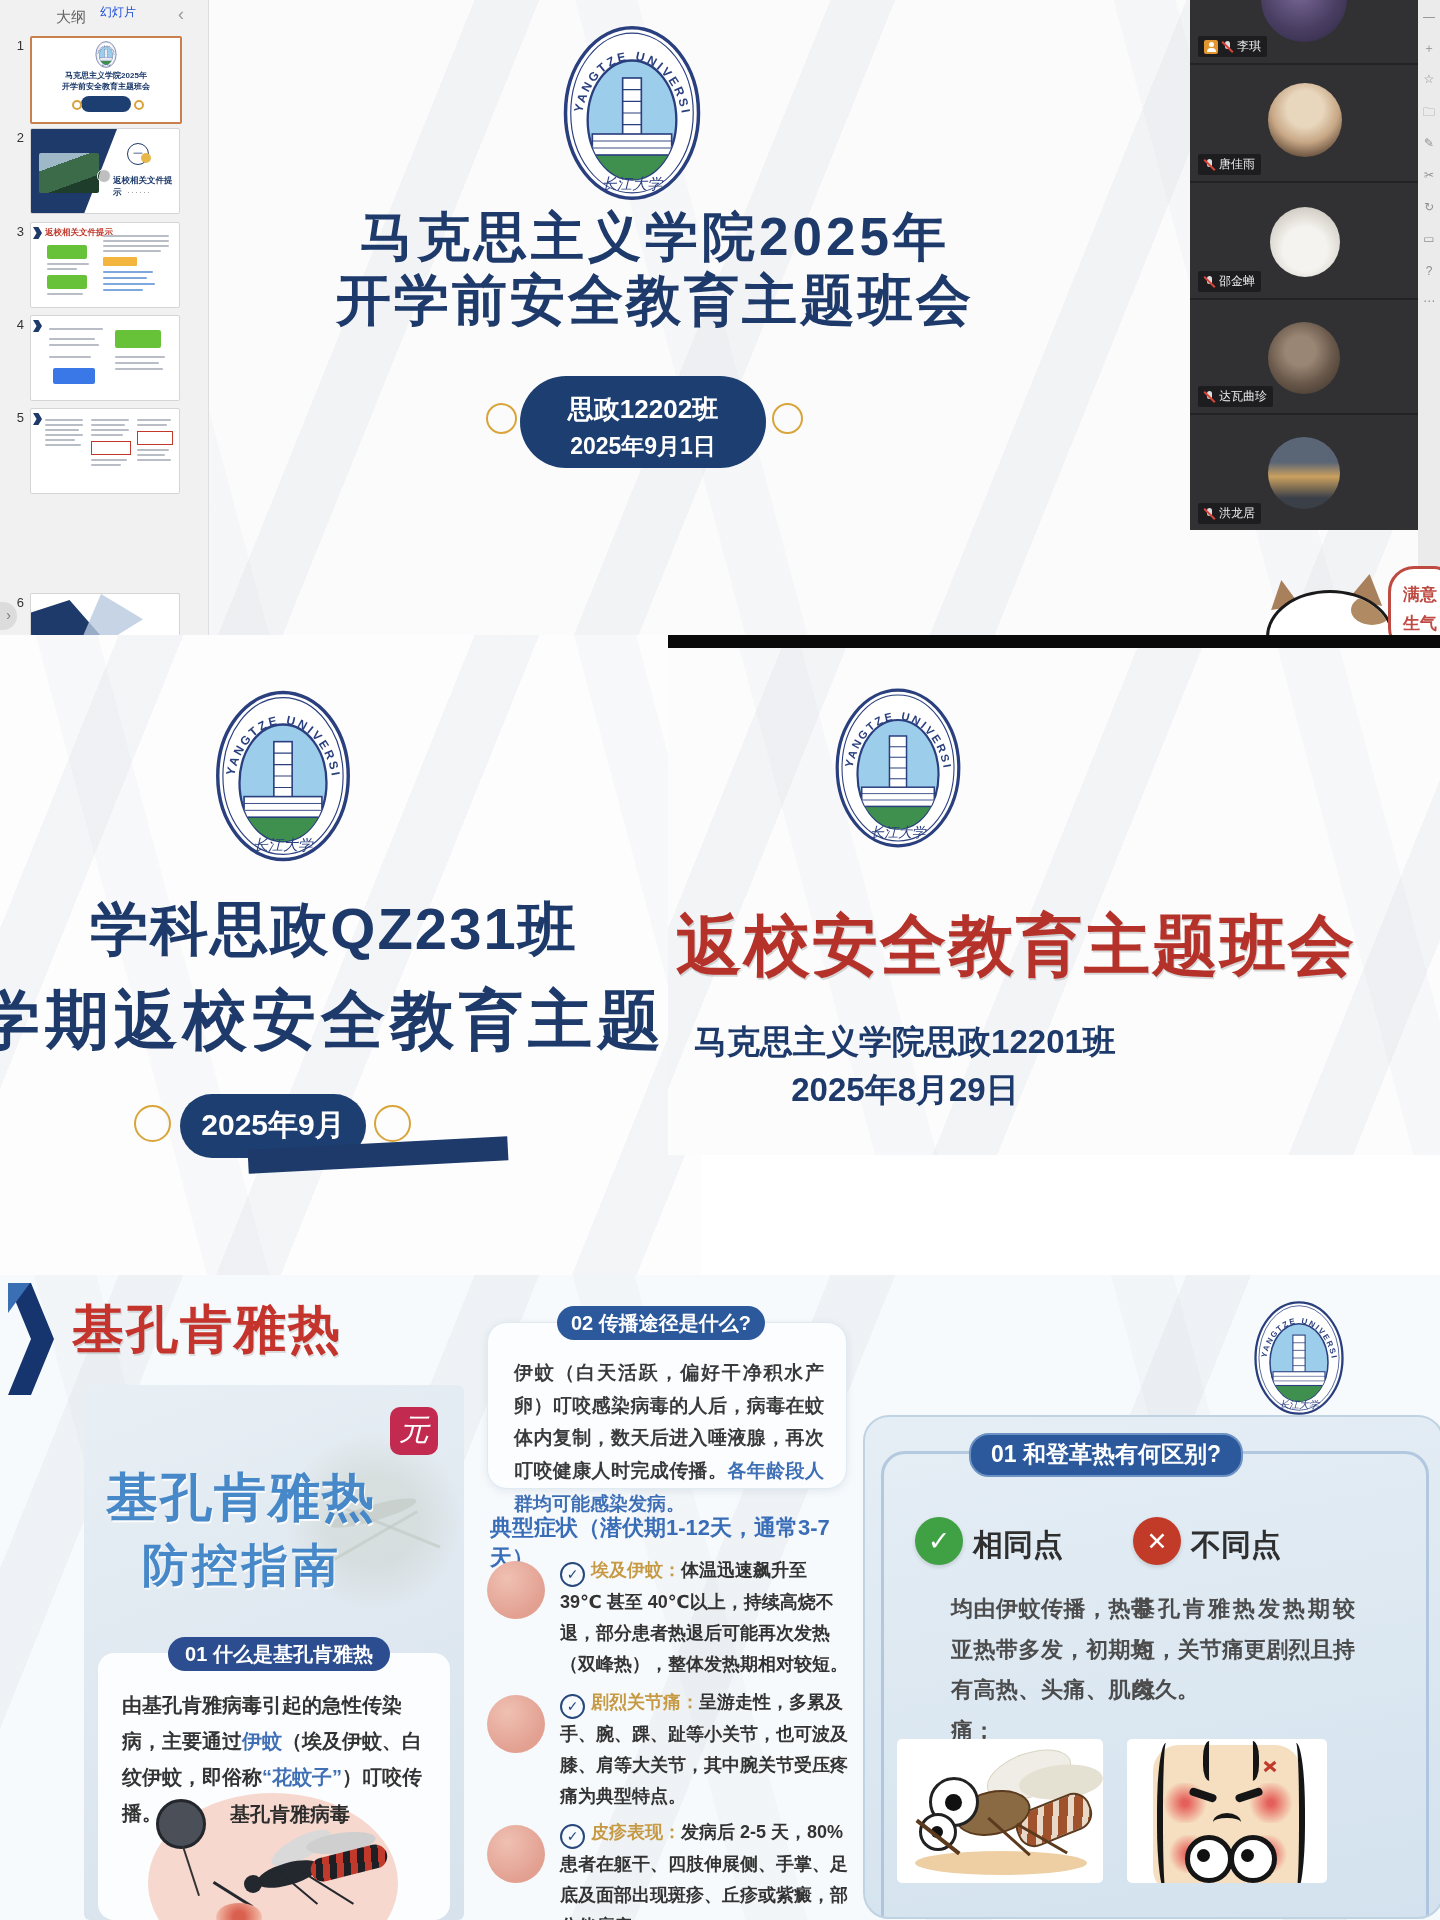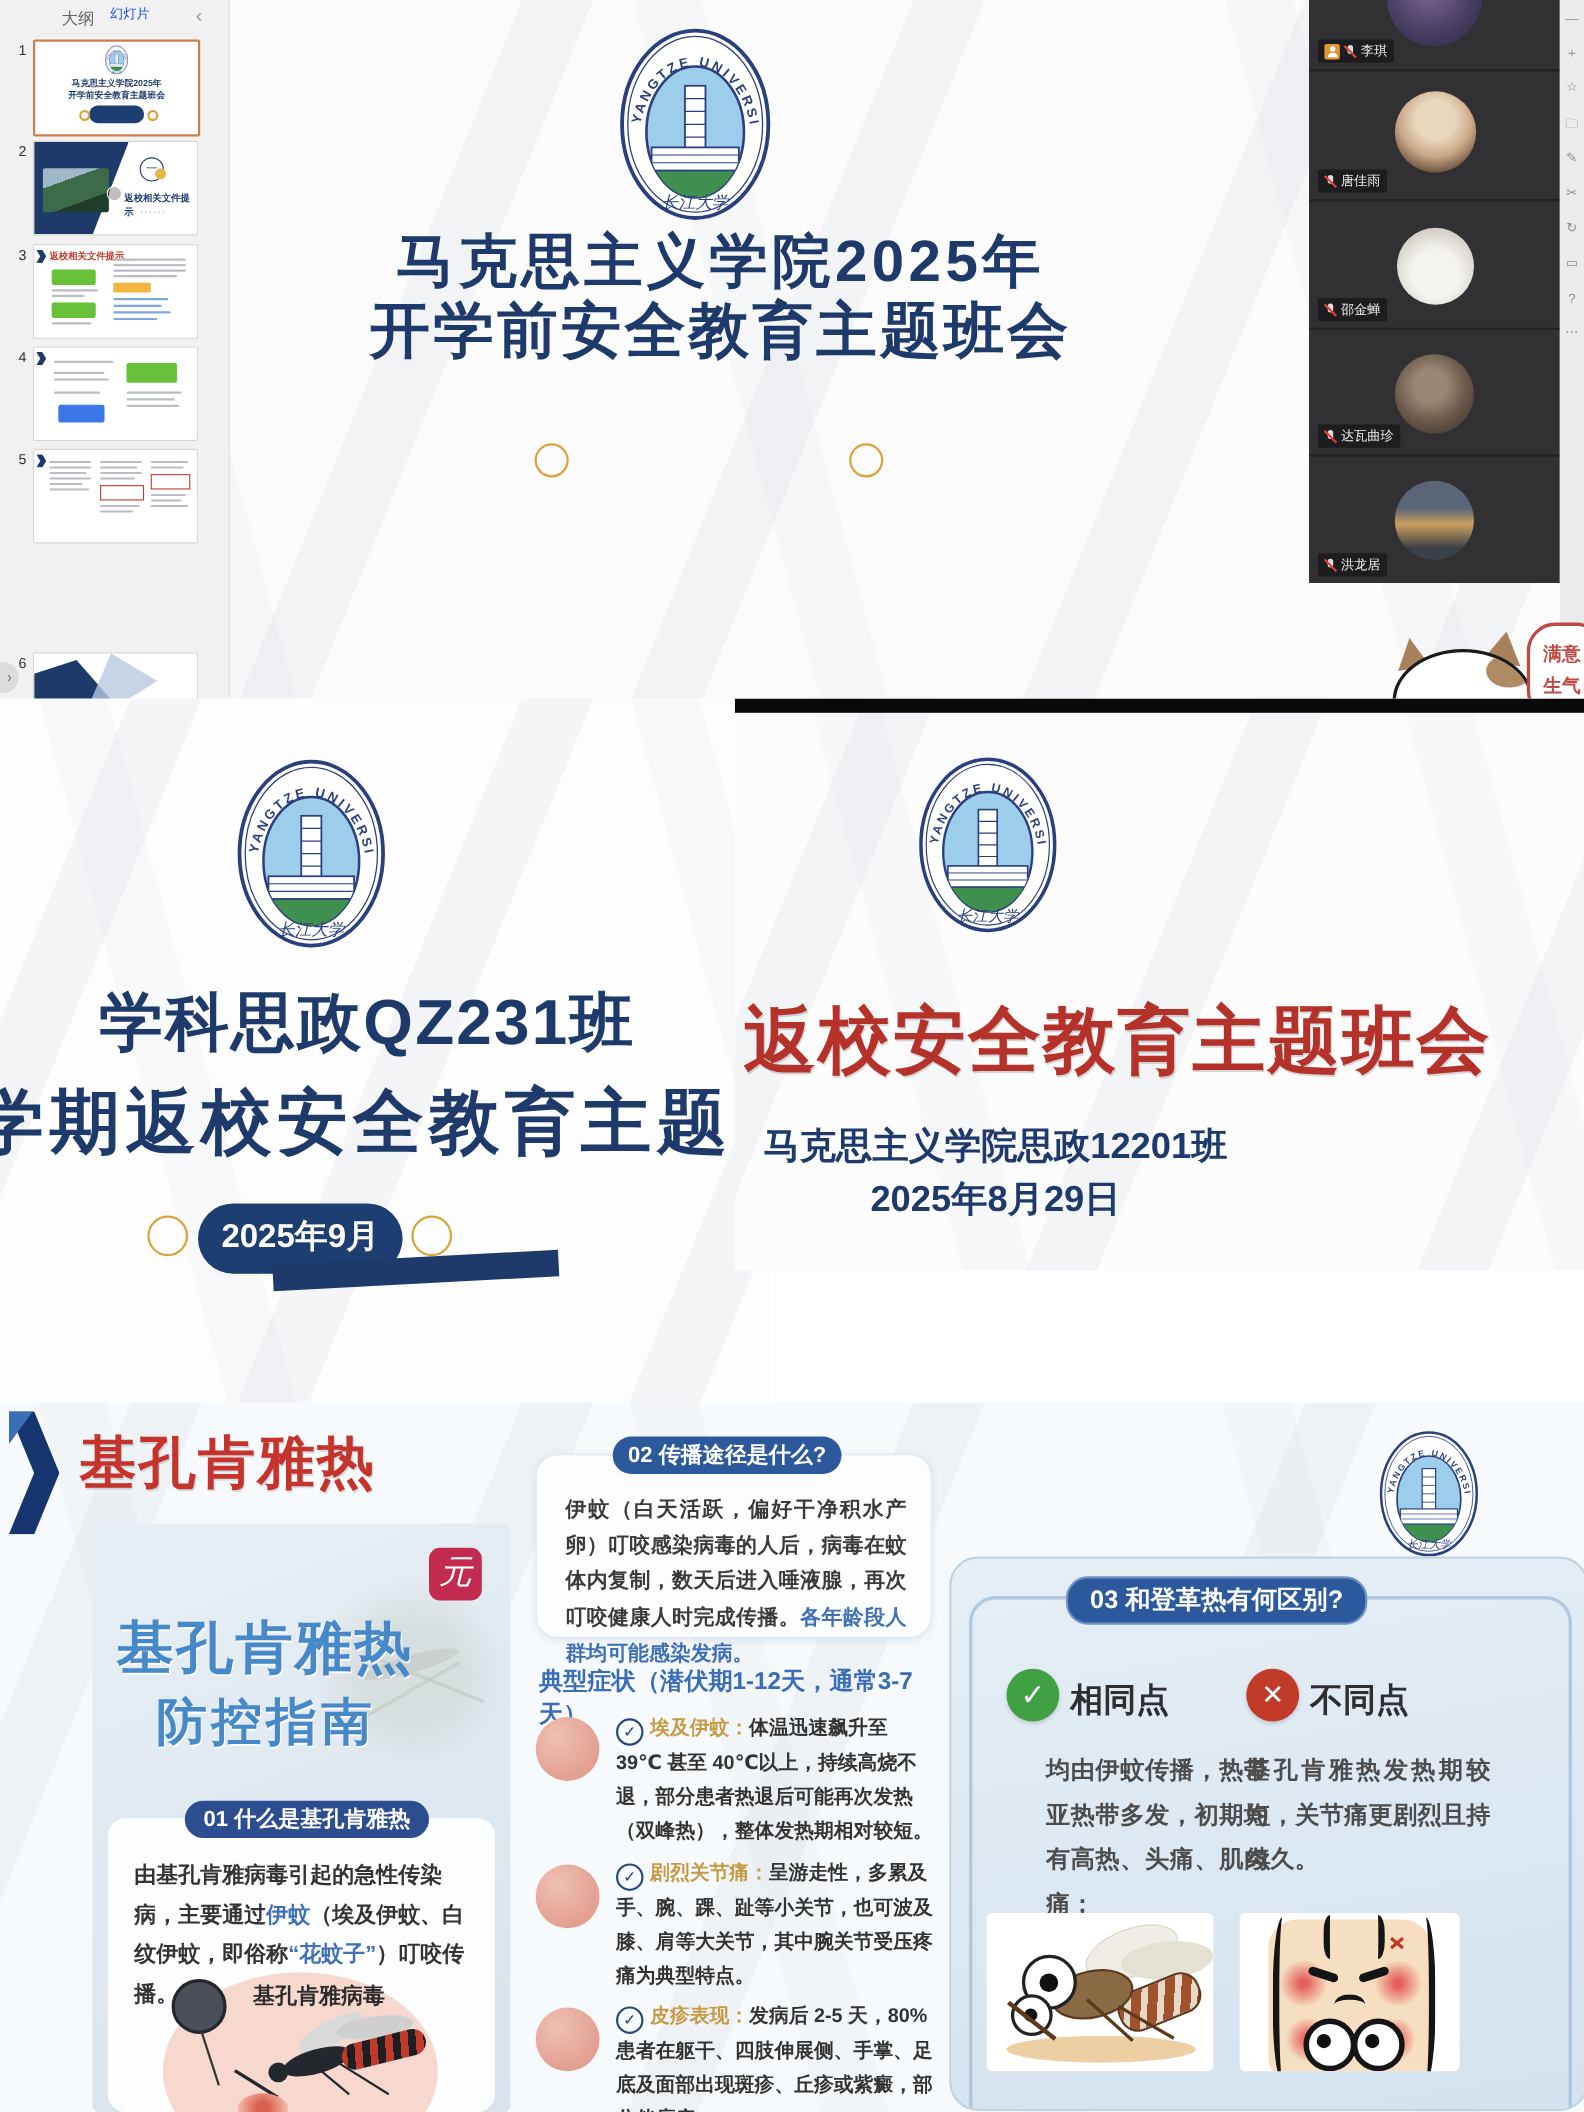--- a/index.html
+++ b/index.html
@@ -175,20 +175,24 @@
 
       <div class="abs c" style="left:0;top:602px;width:17px;height:28px;background:#dcdcdc;border-radius:0 14px 14px 0;font-size:14px;line-height:26px;color:#777;">›</div>
     </div>
 
     <div class="abs" style="left:208px;top:0;width:982px;height:635px;">
       <svg class="abs" style="left:354px;top:24px;width:140px;height:178px;">
           <use href="#unilogo"></use>
         </svg>
       <div class="abs navy b c" style="left:132px;top:202px;width:630px;font-size:53px;letter-spacing:4px;">马克思主义学院2025年</div>
       <div class="abs navy b c" style="left:92px;top:264px;width:710px;font-size:55px;letter-spacing:3px;">开学前安全教育主题班会</div>
+      <div class="abs pill c" style="left:312px;top:376px;width:246px;height:92px;">
+        <div class="b" style="font-size:26px;padding-top:16px;">思政12202班</div>
+        <div class="b" style="font-size:23px;padding-top:4px;">2025年9月1日</div>
+      </div>
       <div class="abs goldring" style="left:278px;top:403px;width:27px;height:27px;"></div>
       <div class="abs goldring" style="left:564px;top:403px;width:27px;height:27px;"></div>
     </div>
 
     <div class="abs" id="meet" style="left:1190px;top:0;width:228px;height:530px;">
       <div class="tile" style="top:0;height:63px;">
         <div class="ava" style="left:71px;top:-44px;width:86px;height:86px;background:radial-gradient(circle at 45% 40%,#7a6898,#4a3f63 55%,#2c2640);"></div>
         <div class="chip">
           <span class="host"></span>
           <span class="mic"></span>
@@ -332,21 +336,21 @@
     <div class="abs sym-ico" style="left:487px;top:550px;width:58px;height:58px;"></div>
     <div class="abs" style="left:560px;top:542px;width:292px;font-size:18px;line-height:1.72;color:#333;font-weight:bold;">
       <span class="chk">✓</span><span class="gold">皮疹表现：</span><span>发病后 2-5 天，80% 患者在躯干、四肢伸展侧、手掌、足底及面部出现斑疹、丘疹或紫癜，部分伴瘙痒。</span>
     </div>
 
     <svg class="abs" style="left:1253px;top:25px;width:92px;height:116px;">
         <use href="#unilogo"></use>
       </svg>
     <div class="abs" style="left:863px;top:140px;width:577px;height:500px;border-radius:26px;background:linear-gradient(170deg,#e6eef5,#d3e2ee);border:2px solid #c0d3e3;overflow:hidden;">
       <div class="abs" style="left:16px;top:34px;width:542px;height:560px;border:3px solid #9db9d6;border-radius:24px;opacity:.7;"></div>
-      <div class="abs secpill" style="left:104px;top:16px;width:270px;height:40px;font-size:23px;line-height:38px;border:2px solid #6d92c4;border-radius:20px;">03 和登革热有何区别?</div>
+      <div class="abs secpill" style="left:104px;top:16px;width:270px;height:40px;font-size:23px;line-height:38px;border:2px solid #6d92c4;border-radius:20px;">01 和登革热有何区别?</div>
       <div class="abs c" style="left:50px;top:100px;width:48px;height:48px;background:#3fa044;border-radius:50%;color:#fff;font-size:27px;line-height:48px;font-weight:bold;box-shadow:0 2px 4px rgba(0,0,0,.15);">✓</div>
       <div class="abs b" style="left:108px;top:108px;font-size:30px;color:#2f2f2f;">相同点</div>
       <div class="abs c" style="left:268px;top:100px;width:48px;height:48px;background:#c23a28;border-radius:50%;color:#fff;font-size:25px;line-height:48px;font-weight:bold;box-shadow:0 2px 4px rgba(0,0,0,.15);">✕</div>
       <div class="abs b" style="left:326px;top:108px;font-size:30px;color:#2f2f2f;">不同点</div>
       <div class="abs" style="left:50px;top:172px;width:202px;font-size:22px;line-height:1.85;color:#4c4c4c;font-weight:600;text-align:justify;margin-left:36px;">均由伊蚊传播，热带亚热带多发，初期均有高热、头痛、肌肉痛；</div>
       <div class="abs" style="left:268px;top:172px;width:222px;font-size:22px;line-height:1.85;color:#4c4c4c;font-weight:600;text-align:justify;">基孔肯雅热发热期较短，关节痛更剧烈且持续久。</div>
 
       <div class="abs imgbox" style="left:32px;top:322px;width:206px;height:144px;">
         <div class="abs" style="left:18px;top:112px;width:172px;height:24px;background:#eecfa4;border-radius:50%;"></div>
         <div class="abs" style="left:88px;top:14px;width:86px;height:42px;background:#efede5;border:1px solid #d8d4c4;border-radius:50%;transform:rotate(-20deg);"></div>

